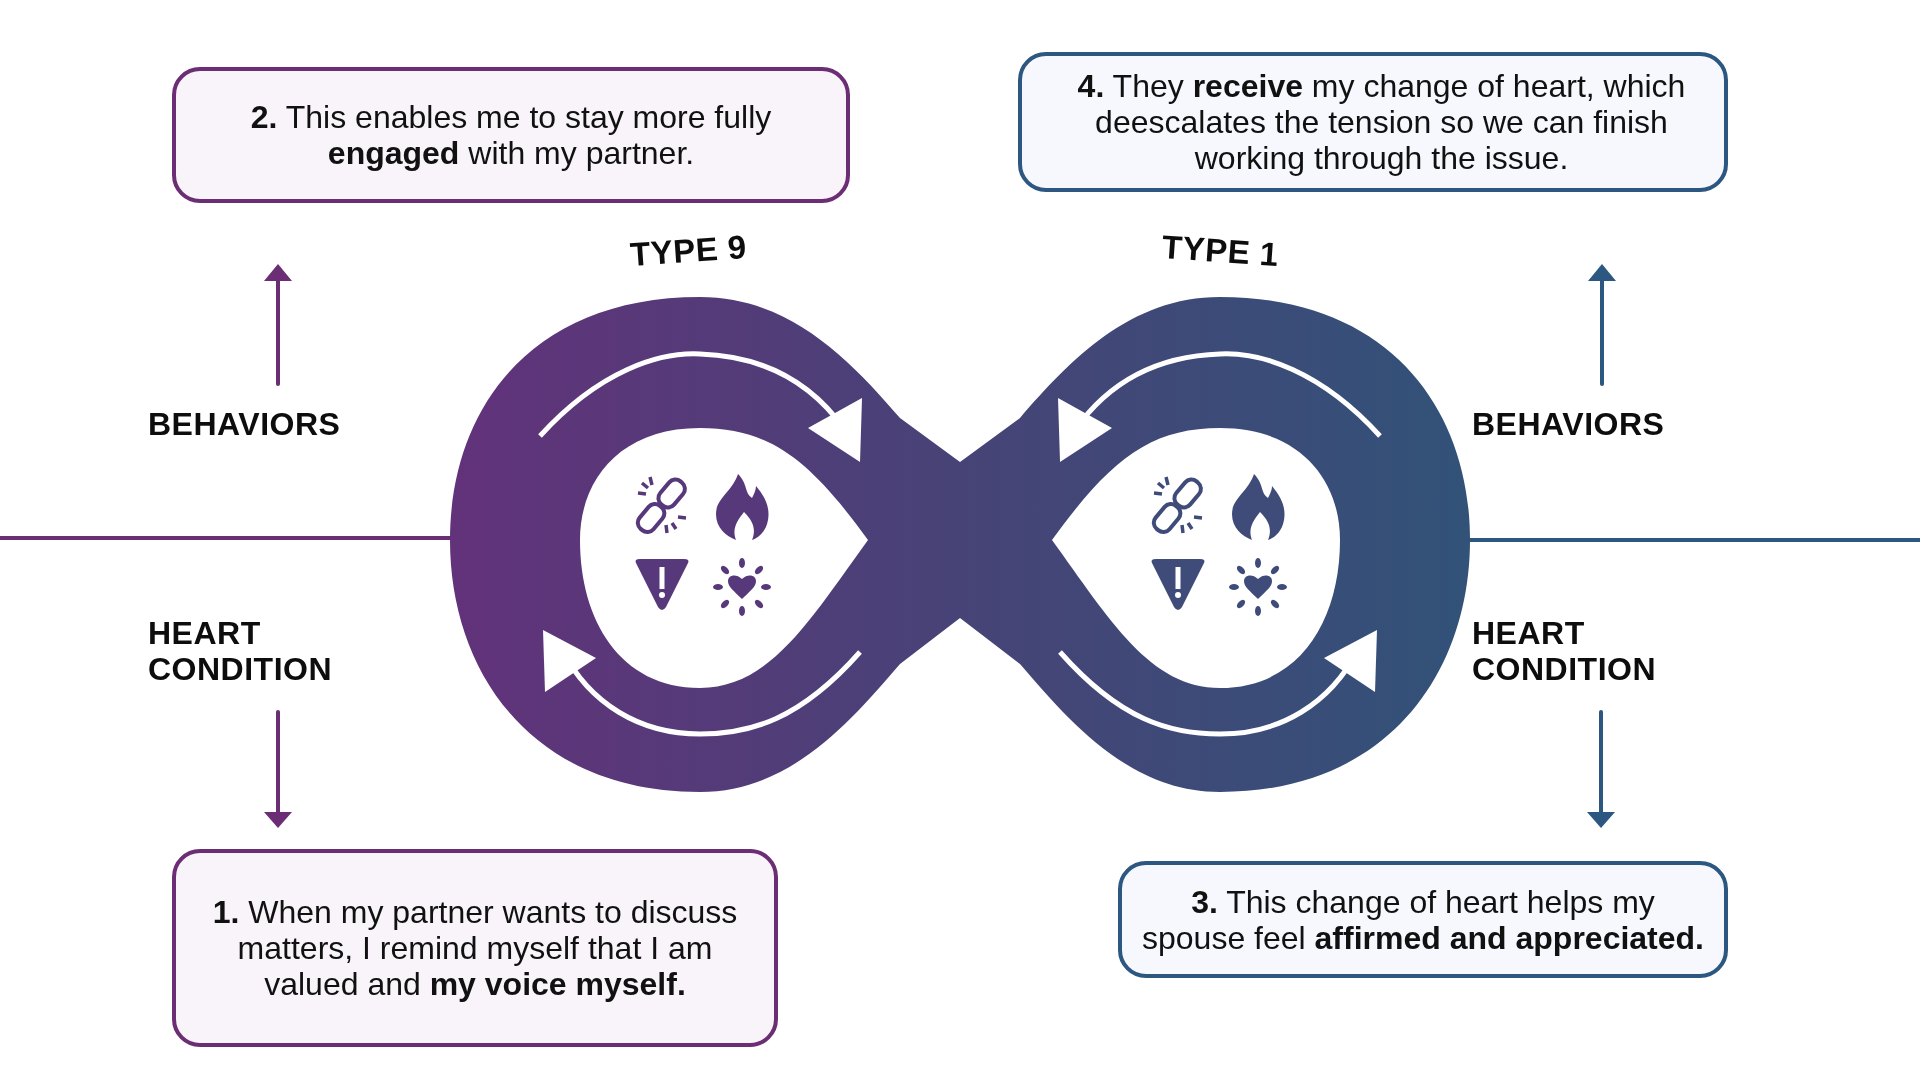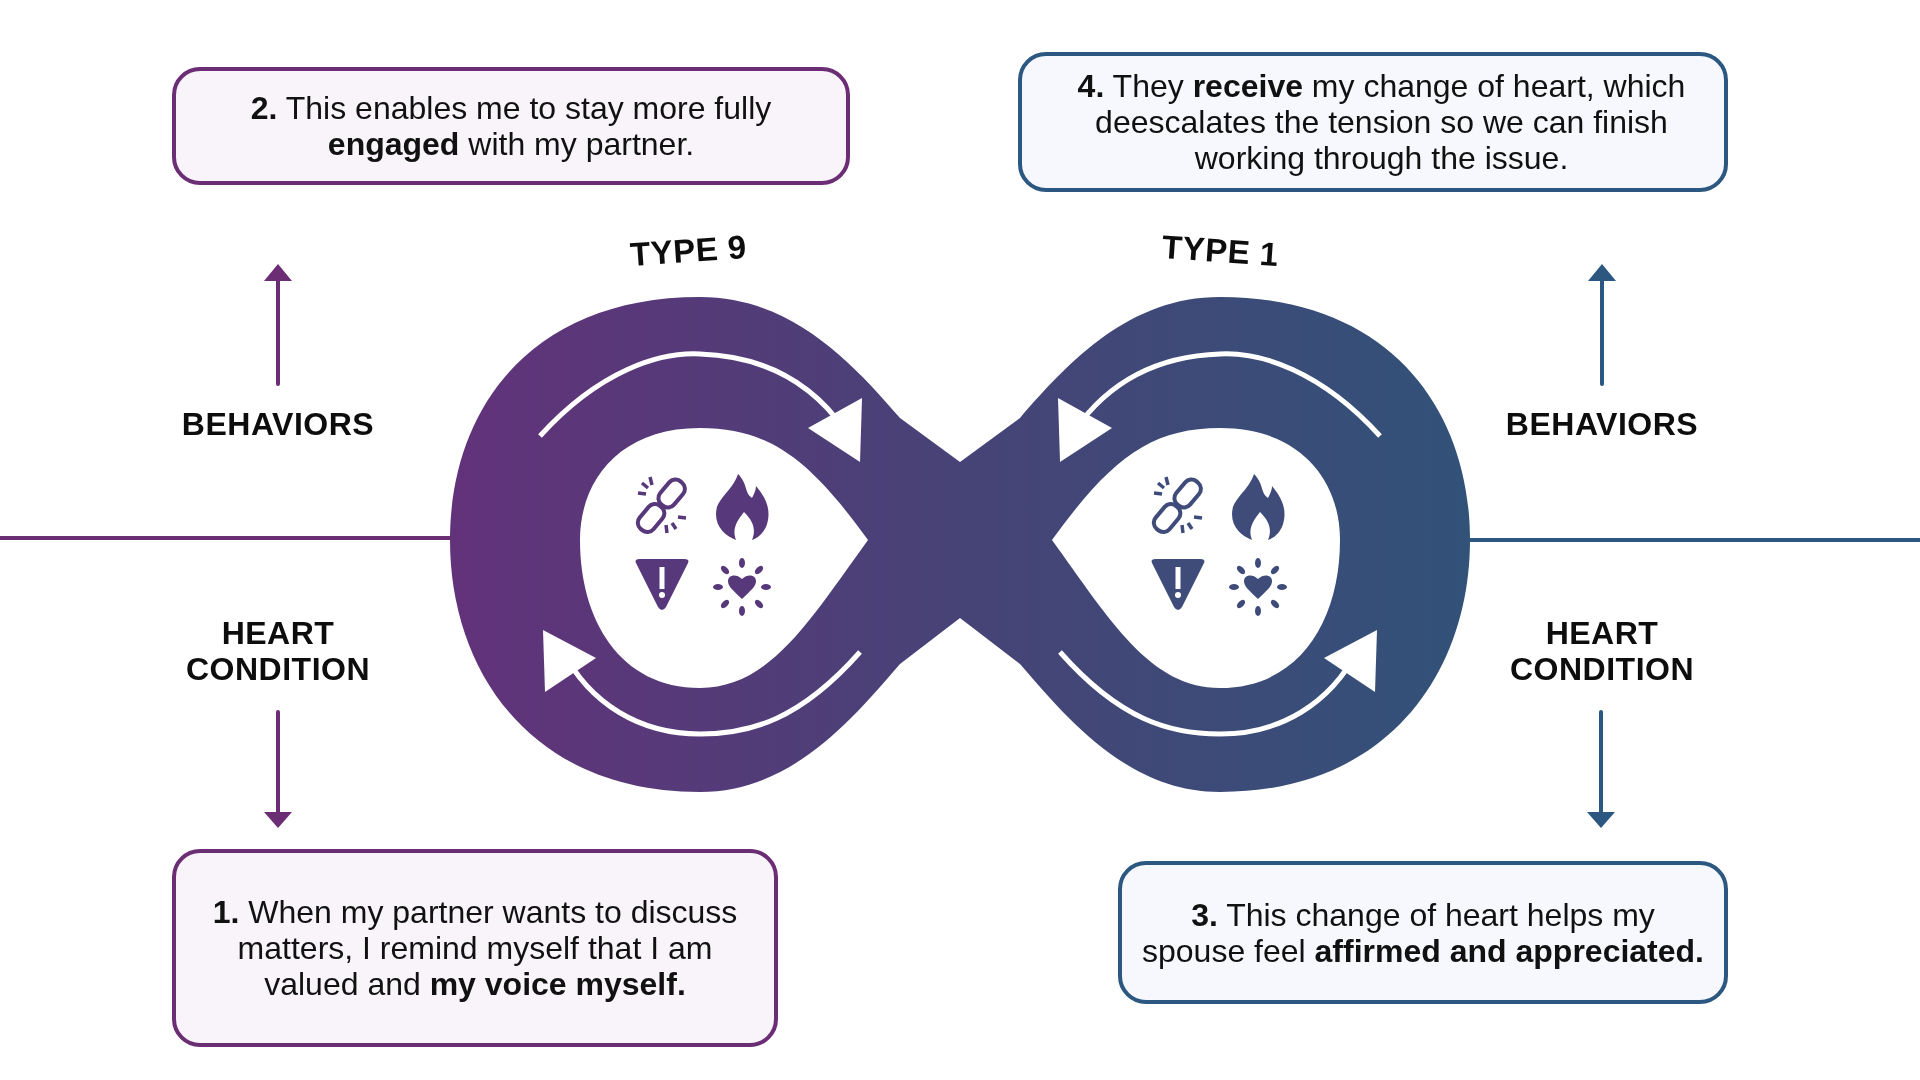--- a/index.html
+++ b/index.html
@@ -12,28 +12,28 @@
   .card {
     position: absolute; box-sizing: border-box;
     border-radius: 28px; border: 4px solid #6b2d74;
     background: #f8f4fa;
     display: flex; align-items: center; justify-content: center;
     text-align: center; padding: 0 20px;
     font-size: 32px; line-height: 36px; font-weight: 400; color: #111;
   }
   .card.blue { border-color: #2c5780; background: #f6f8fd; }
   .card b { font-weight: 700; }
-  #card2 { left: 172px; top: 67px; width: 678px; height: 118px; }
+  #card2 { left: 172px; top: 67px; width: 678px; height: 136px; }
   #card4 { left: 1018px; top: 52px; width: 710px; height: 140px; padding-left: 37px; }
   #card1 { left: 172px; top: 849px; width: 606px; height: 198px; }
-  #card3 { left: 1118px; top: 861px; width: 610px; height: 143px; text-align: center; }
+  #card3 { left: 1118px; top: 861px; width: 610px; height: 117px; text-align: center; }
 
   .side-label {
     position: absolute; font-weight: 700; font-size: 32px; line-height: 36px;
-    text-align: center; letter-spacing: 0.5px; width: 260px; color: #0d0d0d;
+    letter-spacing: 0.5px; width: 260px; color: #0d0d0d;
   }
   #beh-left  { left: 148px; top: 406px; }
   #beh-right { left: 1472px; top: 406px; }
   #hc-left   { left: 148px; top: 615px; }
   #hc-right  { left: 1472px; top: 615px; }
 
   .type-label {
     position: absolute; font-weight: 700; font-size: 33px; letter-spacing: 0.5px;
     color: #0d0d0d;
   }

